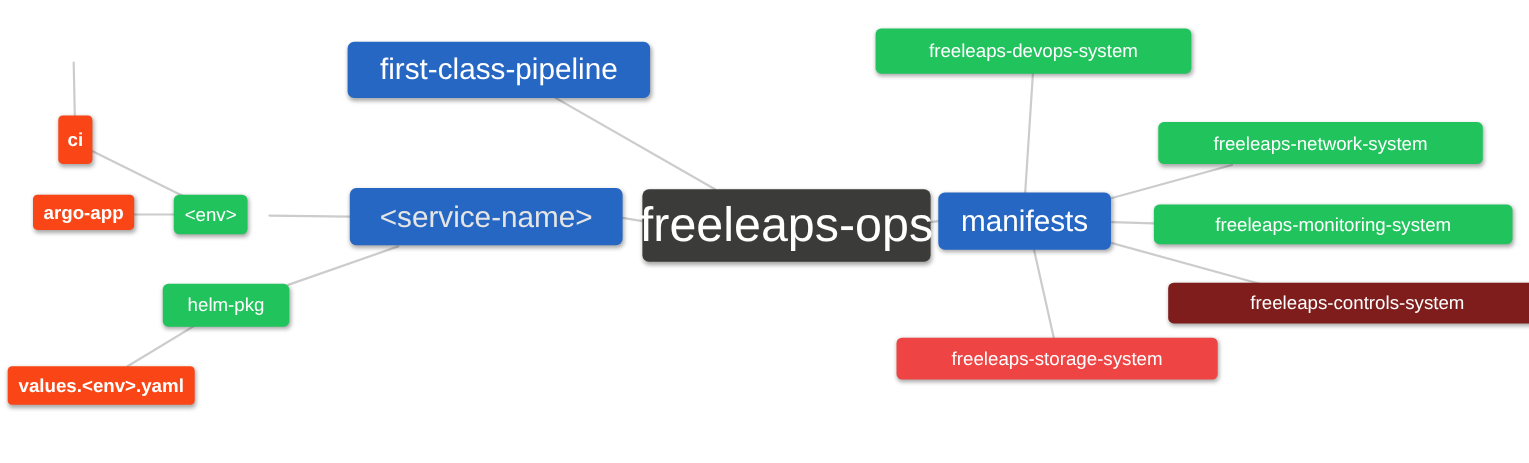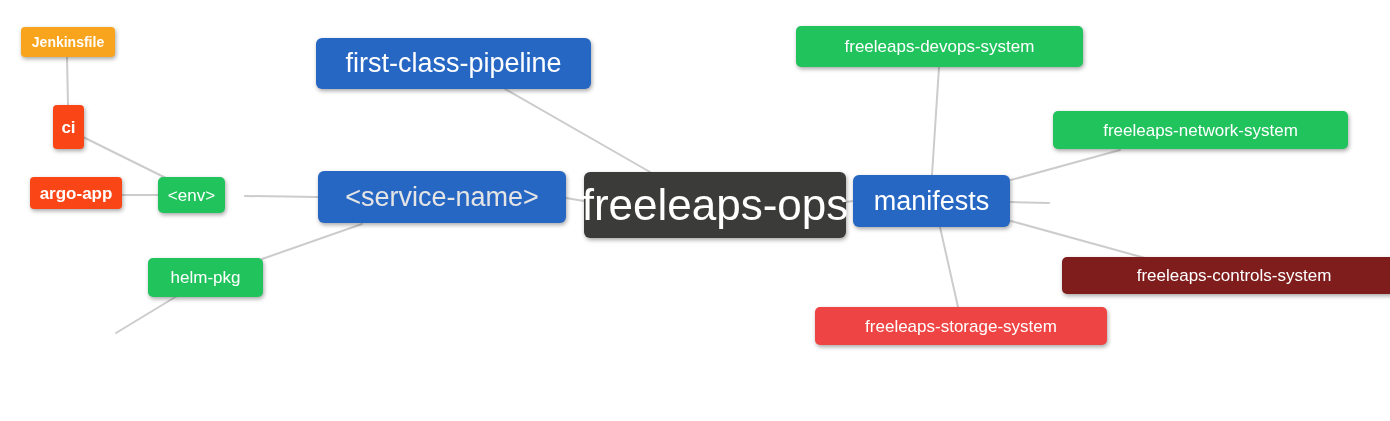--- a/index.html
+++ b/index.html
@@ -65,18 +65,19 @@
     </svg>
 
 <div class="node lvl0" style="left: 584px; top: 172px; width: 262px; height: 66px; background: rgb(59, 59, 58); color: rgb(255, 255, 255);">freeleaps-ops</div>
     <div class="node lvl1" style="left: 316px; top: 38px; width: 275px; height: 51px; background: rgb(39, 103, 196); color: rgb(255, 255, 255);">first-class-pipeline</div>
     <div class="node lvl1" style="left: 318px; top: 171px; width: 248px; height: 52px; background: rgb(39, 103, 196); color: #e5e5e5;">&lt;service-name&gt;</div>
     <div class="node lvl1" style="left: 853px; top: 175px; width: 157px; height: 52px; background: rgb(39, 103, 196); color: rgb(255, 255, 255);">manifests</div>
     <div class="node lvl2" style="left: 158px; top: 177px; width: 67px; height: 36px; background: rgb(33, 195, 93); color: rgb(255, 255, 255);">&lt;env&gt;</div>
     <div class="node lvl2" style="left: 148px; top: 258px; width: 115px; height: 39px; background: rgb(33, 195, 93); color: rgb(255, 255, 255);">helm-pkg</div>
     <div class="node lvl3" style="left: 53px; top: 105px; width: 31px; height: 44px; background: rgb(250, 70, 22); color: rgb(255, 255, 255);">ci</div>
     <div class="node lvl3" style="left: 30px; top: 177px; width: 92px; height: 32px; background: rgb(250, 70, 22); color: rgb(255, 255, 255);">argo-app</div>
-    <div class="node lvl4" style="left: 21px; top: 27px; width: 94px; height: 30px; background: rgb(249, 164, 29); color: rgb(255, 255, 255);">Jenkinsfile</div>
+    <div class="node lvl3" style="left: 7px; top: 333px; width: 170px; height: 35px; background: rgb(250, 70, 22); color: rgb(255, 255, 255);">values.&lt;env&gt;.yaml</div>
     <div class="node lvl2" style="left: 796px; top: 26px; width: 287px; height: 41px; background: rgb(33, 195, 93); color: rgb(255, 255, 255);">freeleaps-devops-system</div>
     <div class="node lvl2" style="left: 1053px; top: 111px; width: 295px; height: 38px; background: rgb(33, 195, 93); color: rgb(255, 255, 255);">freeleaps-network-system</div>
+    <div class="node lvl2" style="left: 1049px; top: 186px; width: 326px; height: 36px; background: rgb(33, 195, 93); color: rgb(255, 255, 255);">freeleaps-monitoring-system</div>
     <div class="node lvl2" style="left: 1062px; top: 257px; width: 344px; height: 37px; background: #7f1d1d; color: rgb(255, 255, 255);">freeleaps-controls-system</div>
     <div class="node lvl2" style="left: 815px; top: 307px; width: 292px; height: 38px; background: #ef4444; color: rgb(255, 255, 255);">freeleaps-storage-system</div>
   </div>
 
 </body></html>

